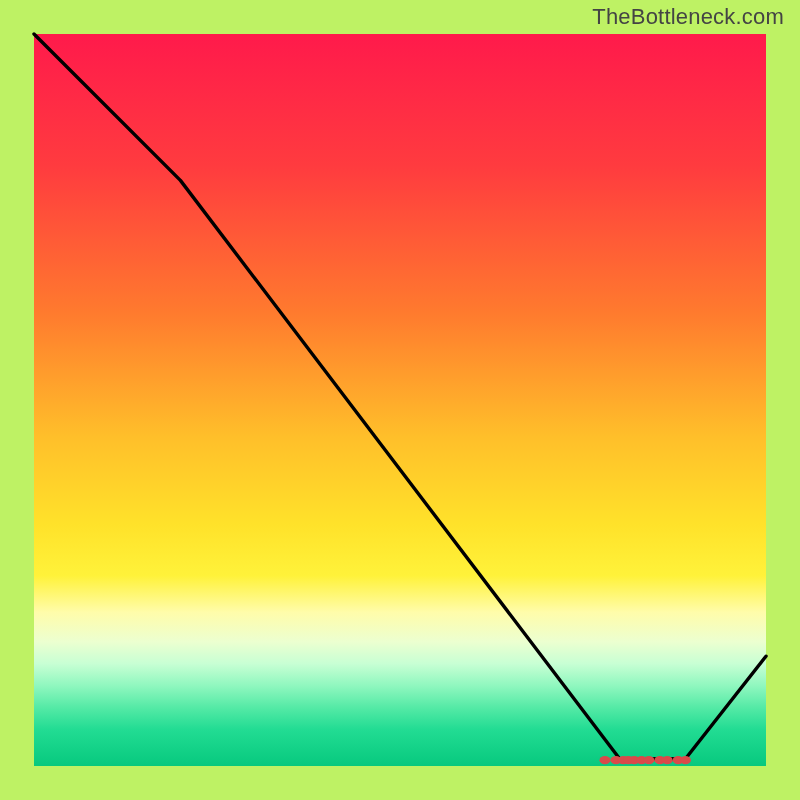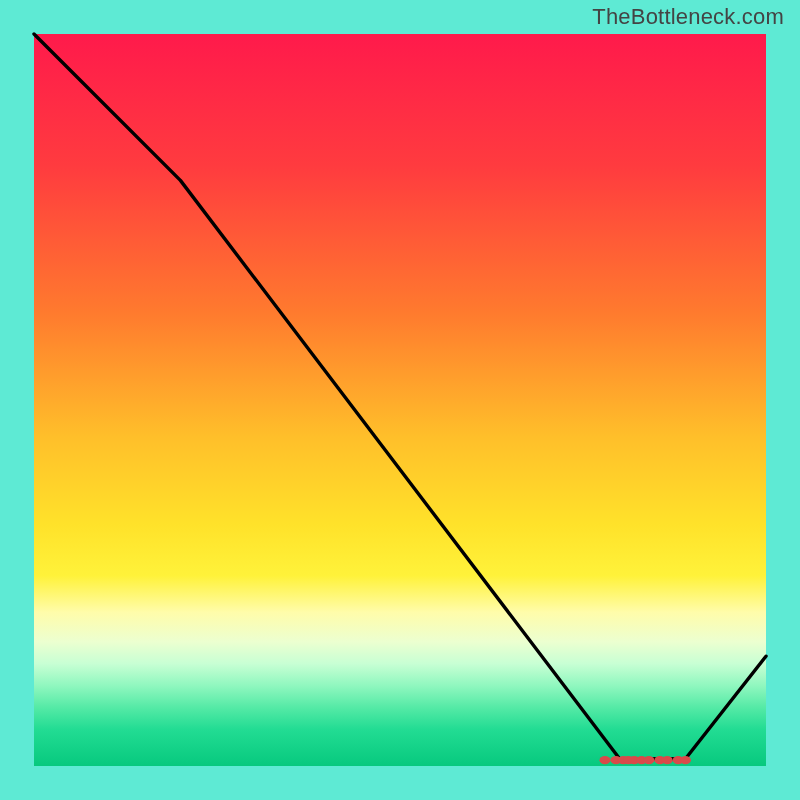--- a/index.html
+++ b/index.html
@@ -10,21 +10,21 @@
     background: #000;
     font-family: Arial, Helvetica, sans-serif;
     overflow: hidden;
   }
   .frame {
     position: absolute;
     left: 0;
     top: 0;
     width: 800px;
     height: 800px;
-    background: #5eead4;
+    background: #bef264;
   }
   .watermark {
     position: absolute;
     top: 4px;
     right: 16px;
     color: #444;
     font-size: 22px;
     font-weight: 500;
     letter-spacing: 0.2px;
   }

